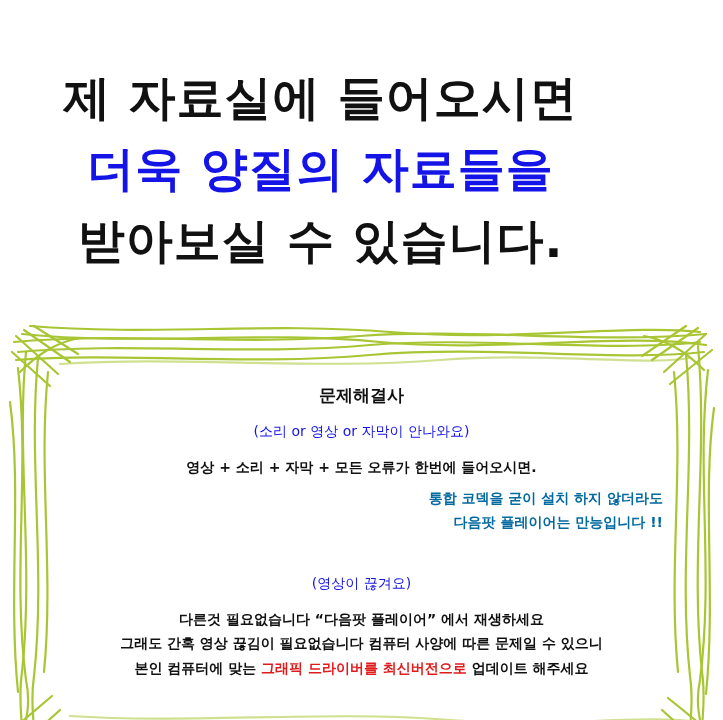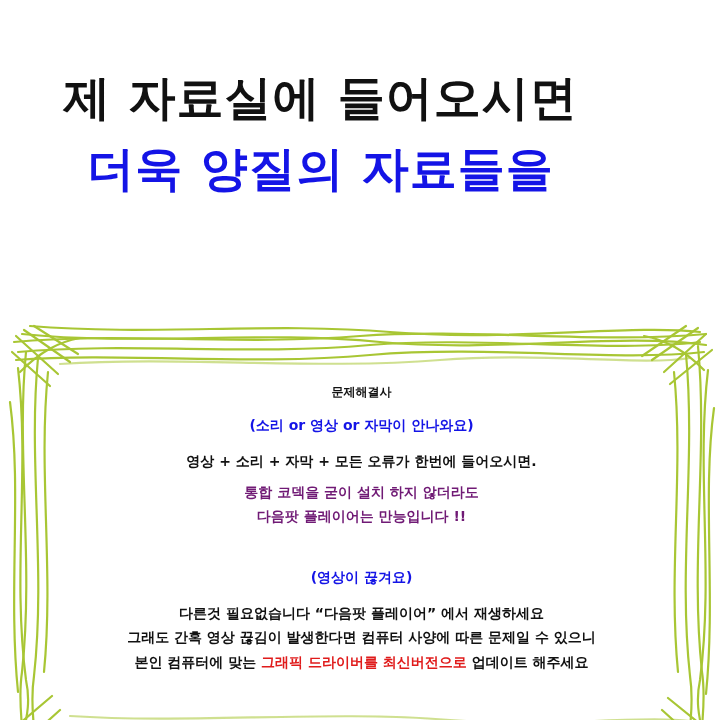--- a/index.html
+++ b/index.html
@@ -56,53 +56,55 @@
   
   .panel {
     position: absolute;
     left: 60px;
     top: 72px;
     width: 603px;
     text-align: center;
     font-family: "DejaVu Sans", sans-serif;
   }
   .panel .title {
-    font-size: 12px;
+    font-size: 17px;
     font-weight: 700;
     color: #111111;
     margin-bottom: 16px;
   }
   .panel .sub {
     font-size: 14px;
-    font-weight: 700;
+    font-weight: 400;
     color: #1414e6;
     margin-bottom: 14px;
   }
   .panel .row {
     font-size: 14px;
     font-weight: 700;
     color: #111111;
     line-height: 1.75;
   }
   .panel .row.red {
-    color: #701a75;
+    color: #0369a1;
+    text-align: right;
   }
   .panel .gap-lg { height: 40px; }
   .panel .gap-sm { height: 6px; }
   .panel .mixed .k { color: #111111; }
   .panel .mixed .r { color: #e01b1b; }
 </style>
 </head>
 <body>
 
 <div class="page">
 
   <div class="headline">
     <div class="line l1">제 자료실에 들어오시면</div>
     <div class="line l2">더욱 양질의 자료들을</div>
+    <div class="line l3">받아보실 수 있습니다.</div>
   </div>
 
   <div class="frame-wrap">
     <svg class="frame-svg" width="723" height="452" viewBox="0 0 723 452" xmlns="http://www.w3.org/2000/svg">
       <g fill="none" stroke="#a4c32a" stroke-width="2.2" stroke-linecap="round" stroke-linejoin="round" opacity="0.95">
 
         <path d="M14,30 C120,20 240,34 360,24 C470,16 600,32 706,22"></path>
         <path d="M18,40 C130,30 250,44 370,33 C480,24 610,41 700,30"></path>
         <path d="M22,22 C140,34 260,18 380,30 C500,41 620,20 706,33"></path>
         <path d="M30,14 C150,24 270,10 390,20 C510,30 630,12 700,20"></path>
@@ -147,18 +149,18 @@
       <div class="sub">(소리 or 영상 or 자막이 안나와요)</div>
       <div class="row">영상 + 소리 + 자막 + 모든 오류가 한번에 들어오시면.</div>
       <div class="gap-sm"></div>
       <div class="row red">통합 코덱을 굳이 설치 하지 않더라도</div>
       <div class="row red">다음팟 플레이어는 만능입니다 !!</div>
 
       <div class="gap-lg"></div>
 
       <div class="sub">(영상이 끊겨요)</div>
       <div class="row">다른것 필요없습니다  “다음팟 플레이어” 에서 재생하세요</div>
-      <div class="row">그래도 간혹 영상 끊김이 발생한다면 컴퓨터 사양에 따른 문제일 수 있으니</div>
+      <div class="row">그래도 간혹 영상 끊김이 필요없습니다 컴퓨터 사양에 따른 문제일 수 있으니</div>
       <div class="row mixed"><span class="k">본인 컴퓨터에 맞는 </span><span class="r">그래픽 드라이버를 최신버전으로</span><span class="k"> 업데이트 해주세요</span></div>
     </div>
   </div>
 
 </div>
 
 </body></html>

